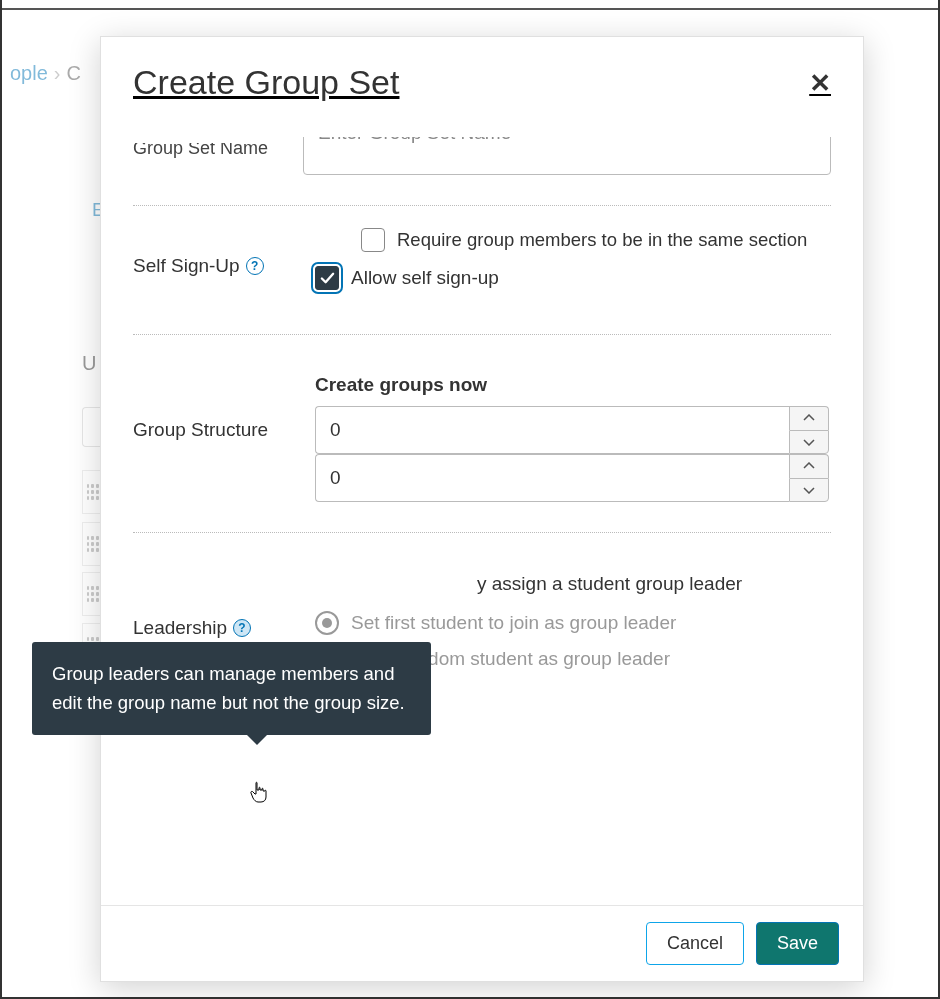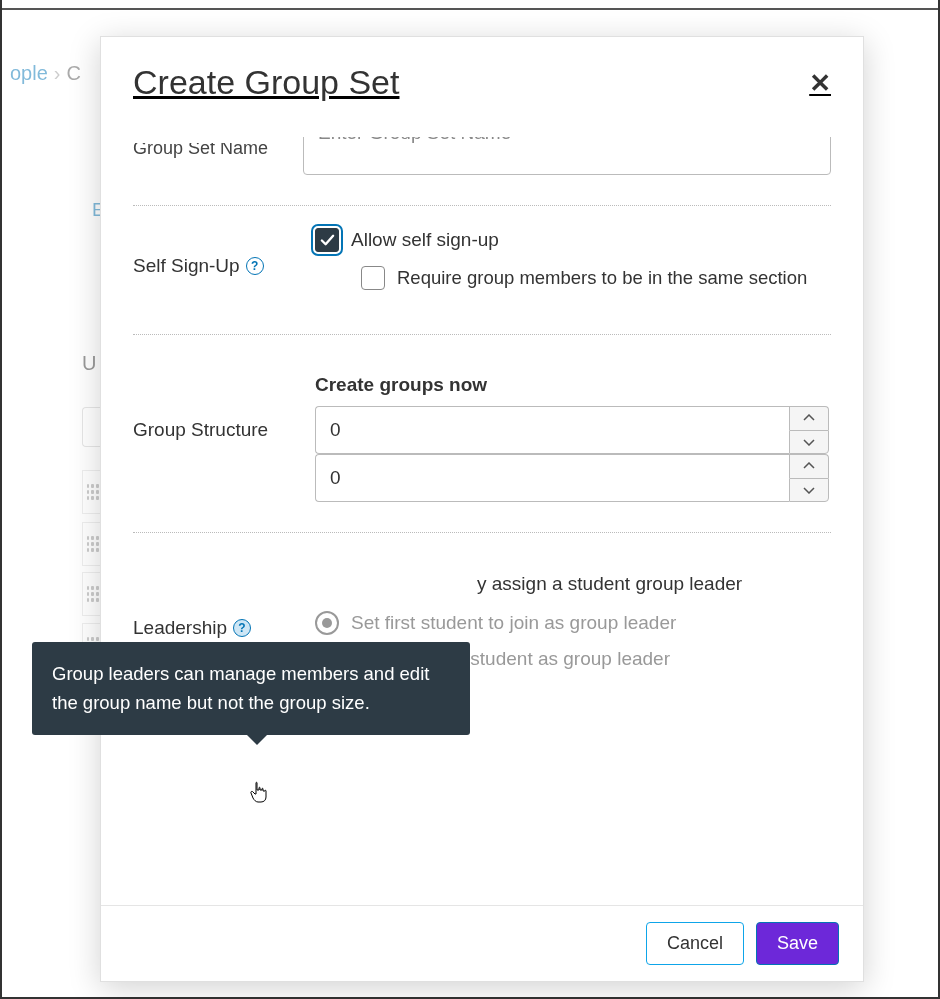--- a/index.html
+++ b/index.html
@@ -299,30 +299,30 @@
   .btn {
     padding: 10px 20px;
     font-size: 18px;
     border-radius: 4px;
     border: 1px solid #0ea5e9;
     background: #fff;
     color: #333;
     cursor: pointer;
   }
   .btn.primary {
-    background: #6d28d9;
+    background: #0f766e;
     border-color: #0374B5;
     color: #fff;
   }
 
   .tooltip {
     position: absolute;
     top: 642px;
     left: 32px;
-    width: 438px;
+    width: 399px;
     background: #2D3B45;
     color: #fff;
     padding: 18px 20px;
     font-size: 18.5px;
     line-height: 1.55;
     border-radius: 3px;
     z-index: 100;
   }
   .tooltip::after {
     content: '';
@@ -426,31 +426,31 @@
           <span style="text-decoration:line-through; text-decoration-thickness:1px; text-decoration-color:rgba(0,0,0,0)">Enter Group Set Name</span>
         </div>
     </div>
 
     <div class="section">
       <div class="sec-label-col center">
         <span>Self Sign-Up</span>
         <span class="help-icon">?</span>
       </div>
       <div class="sec-content">
+        <div class="check-row sub">
+          <div class="cbox"></div>
+          <span>Require group members to be in the same section</span>
+        </div>
         <div class="check-row">
           <div class="cbox checked">
             <svg viewBox="0 0 16 16">
                 <path d="M2 8 L6 12 L14 3" stroke="#fff" stroke-width="2.5" fill="none" stroke-linecap="round" stroke-linejoin="round"></path>
               </svg>
           </div>
           <span>Allow self sign-up</span>
-        </div>
-        <div class="check-row sub">
-          <div class="cbox"></div>
-          <span>Require group members to be in the same section</span>
         </div>
       </div>
     </div>
 
     <div class="section">
       <div class="sec-label-col center">
         <span>Group Structure</span>
       </div>
       <div class="sec-content">
         <div class="field-label">Create groups now</div>

